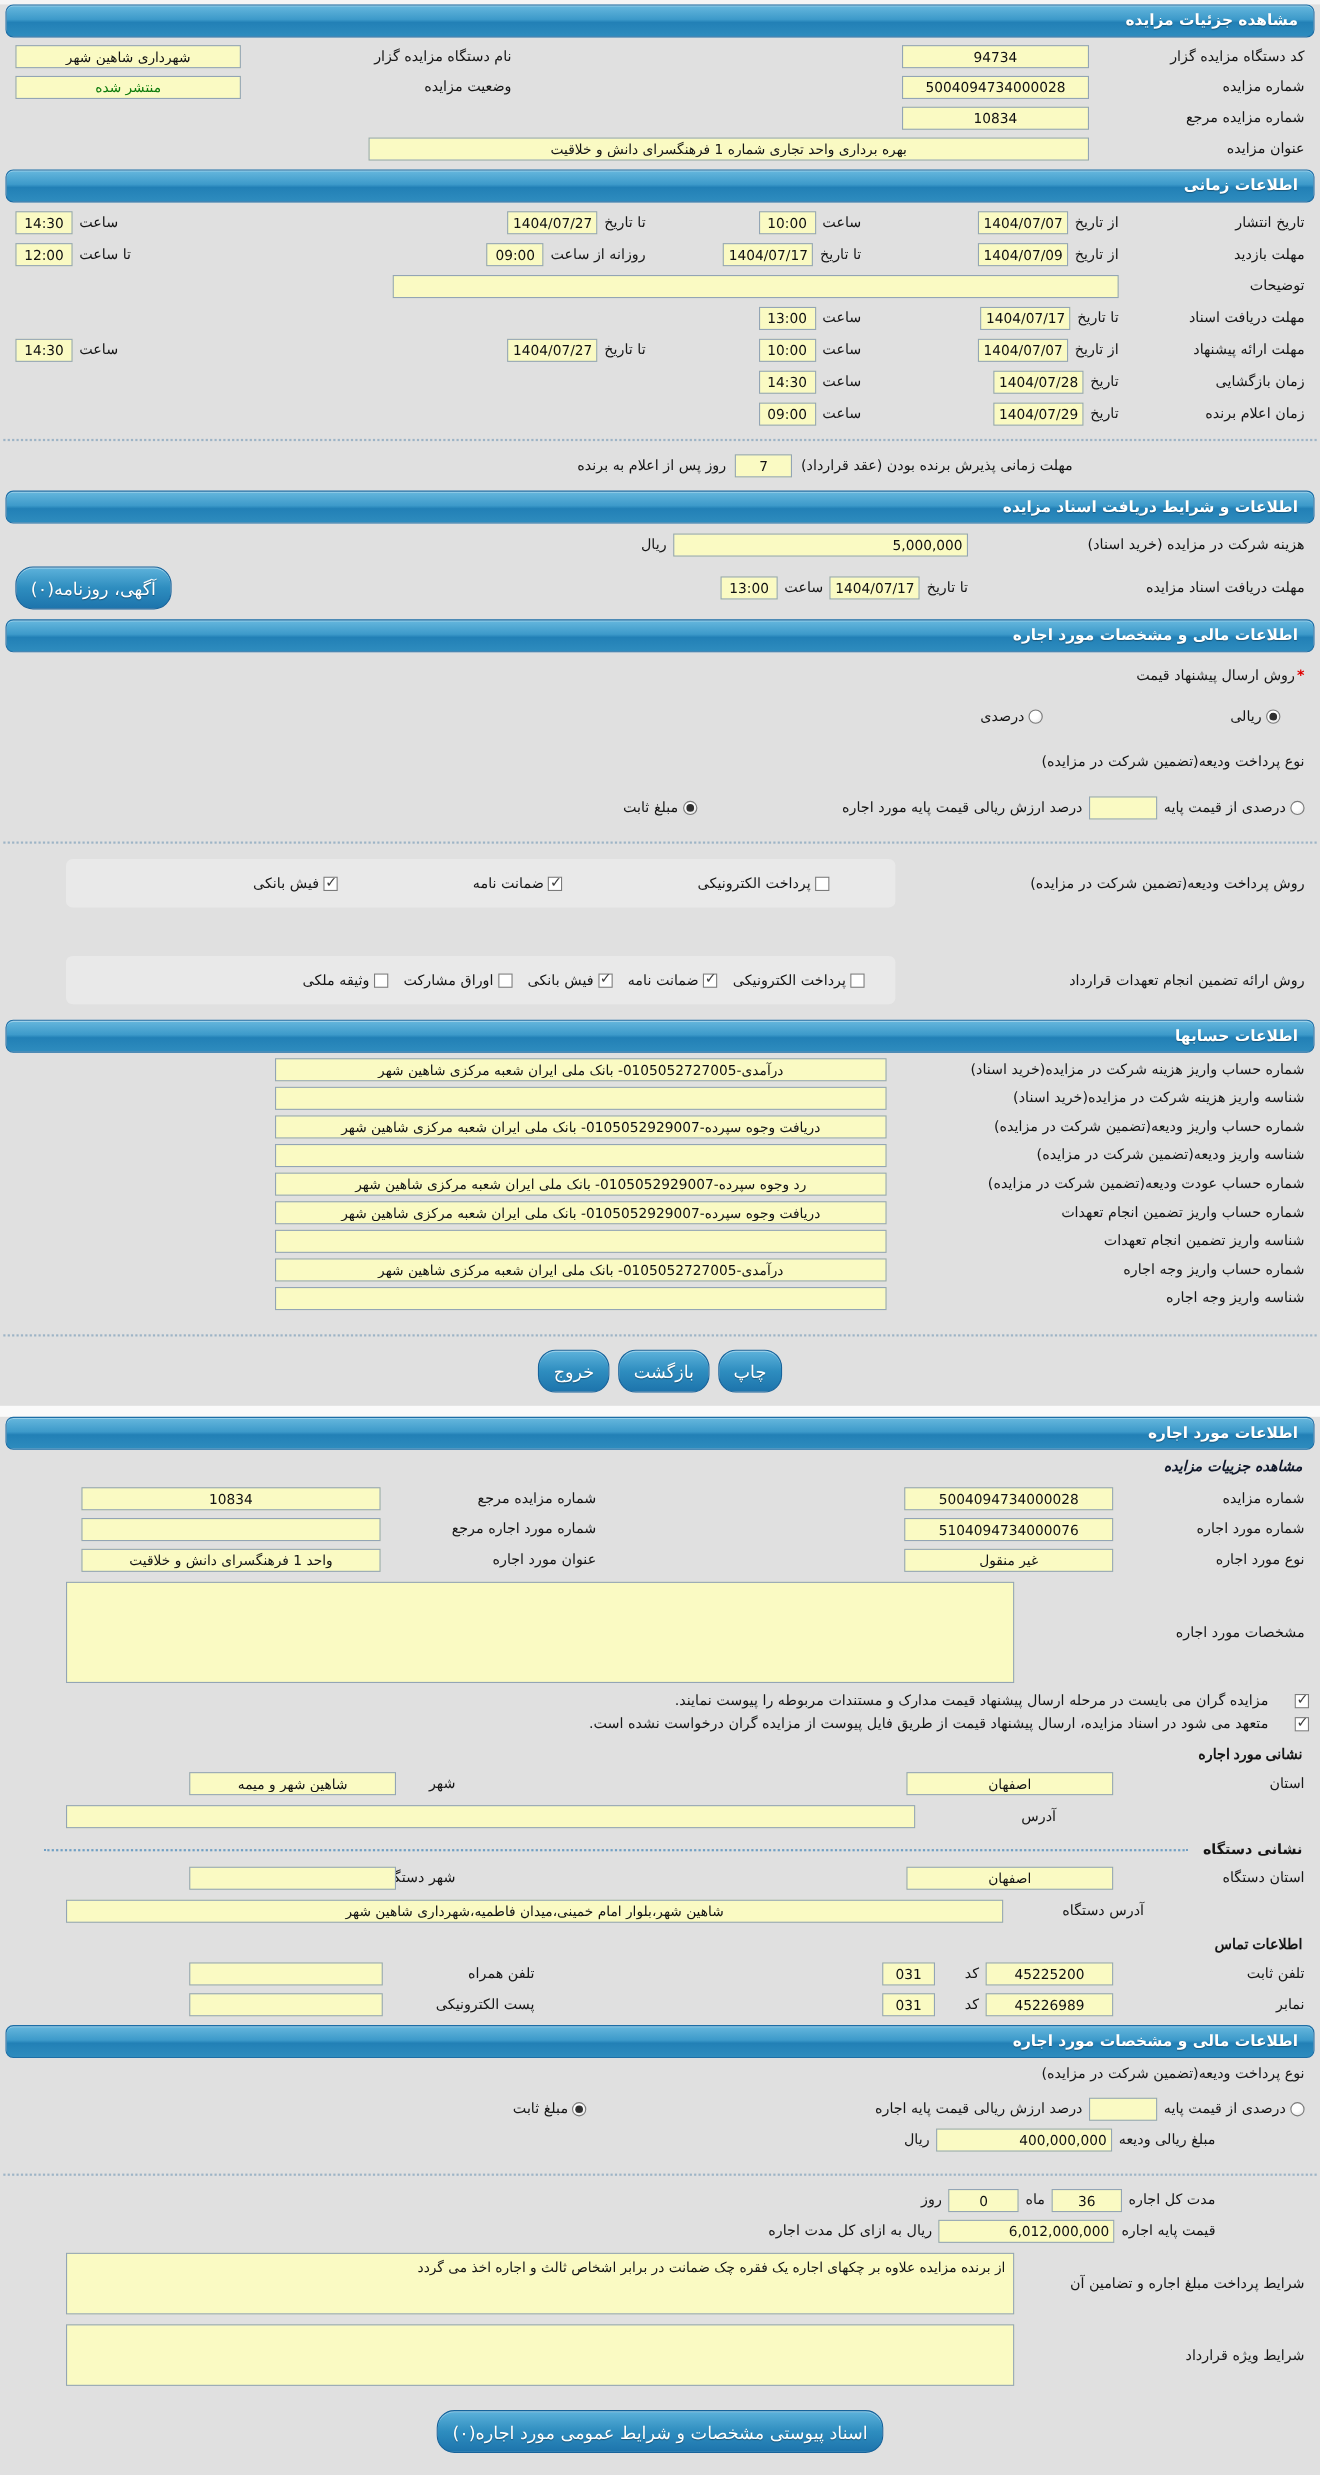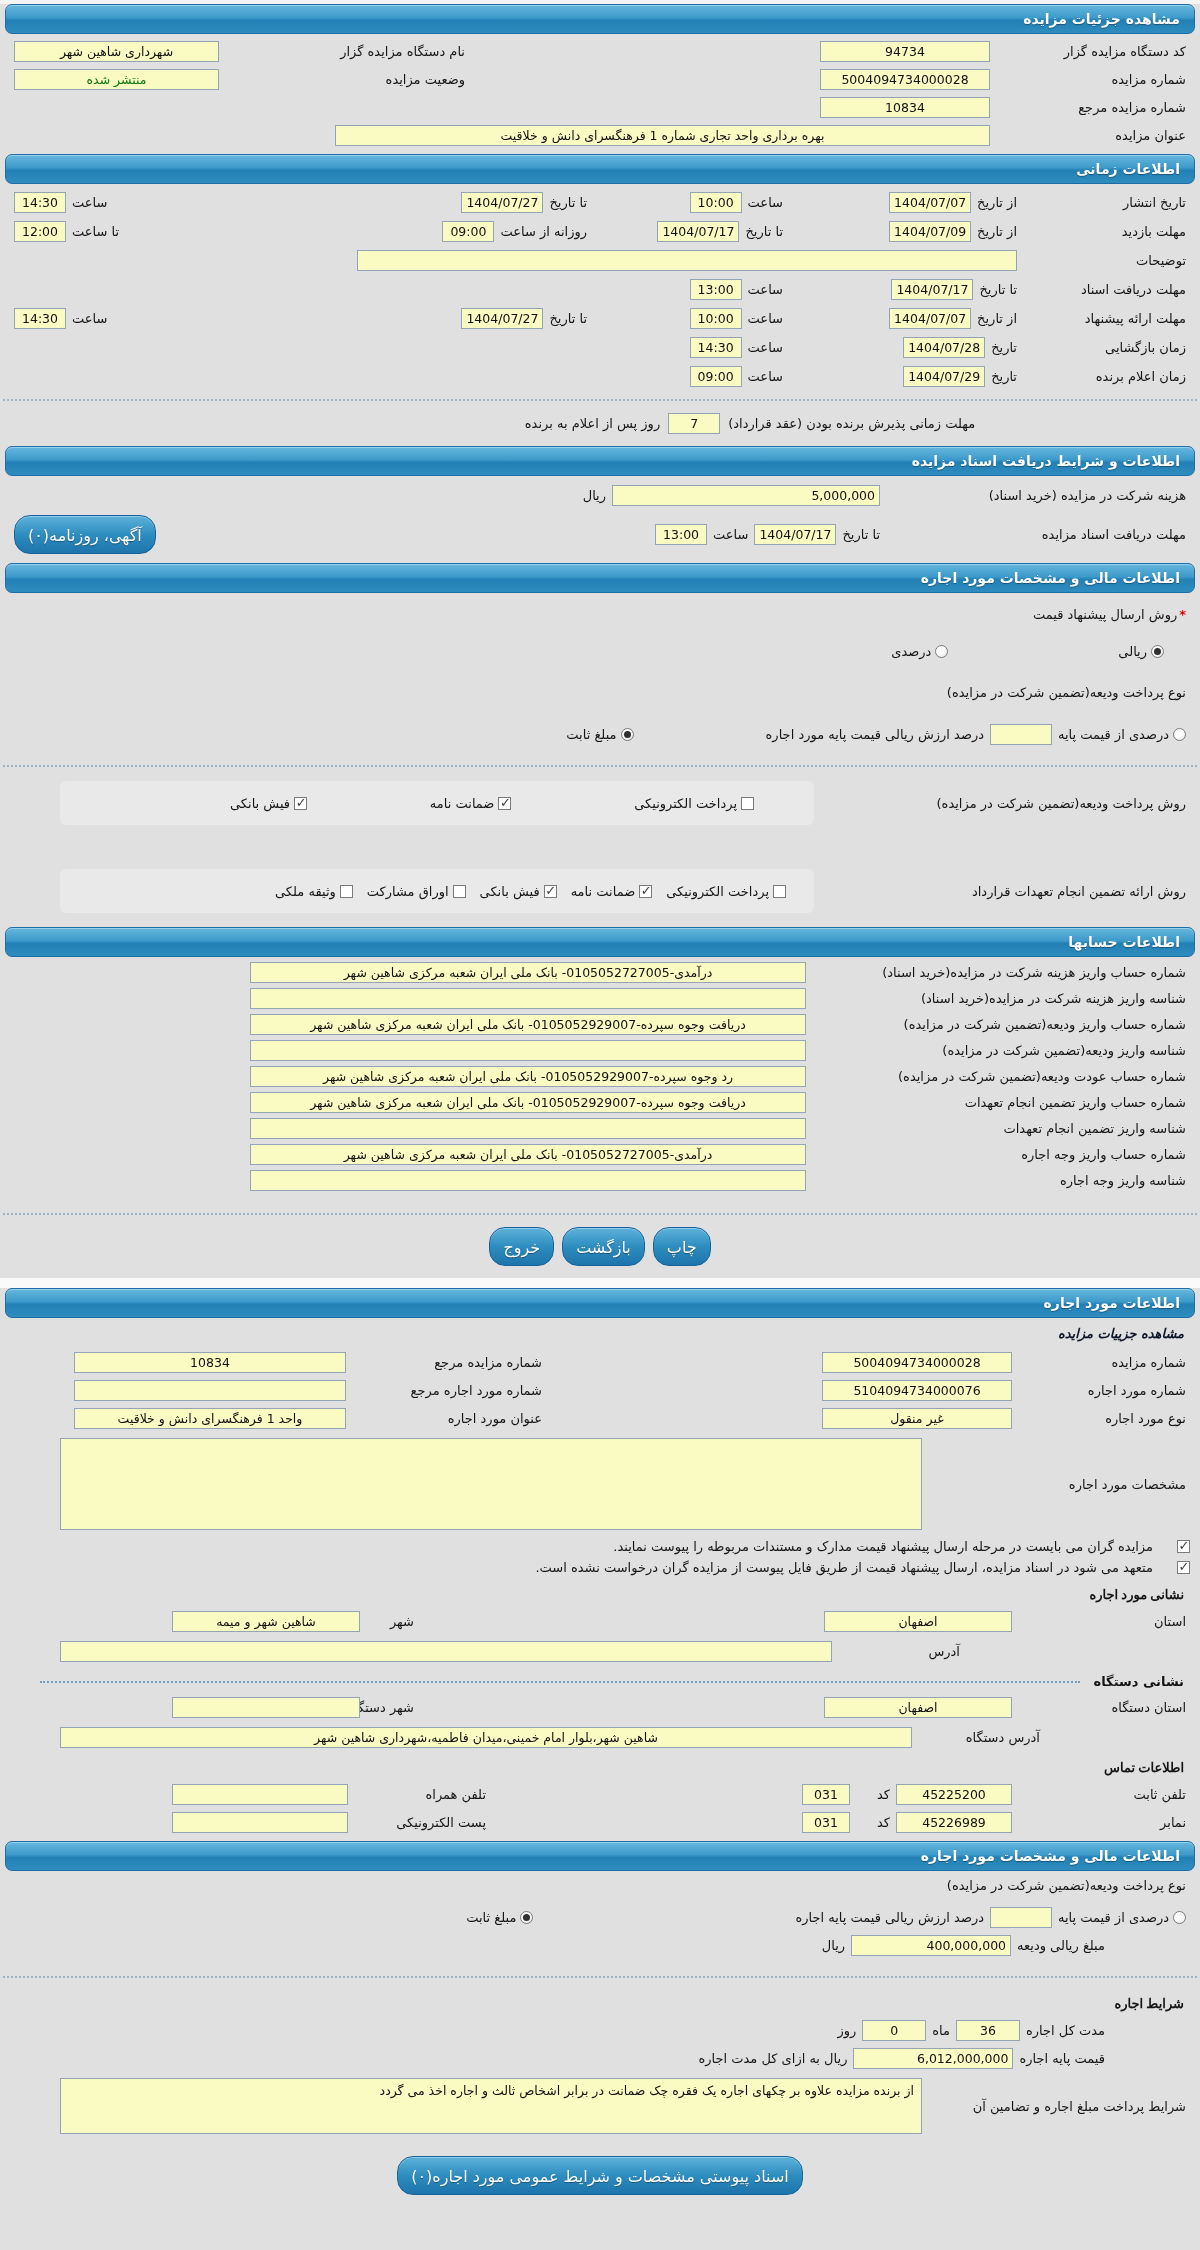--- a/index.html
+++ b/index.html
@@ -527,41 +527,44 @@
   </div>
 
   <div class="row pr95">
     <span class="lbl">مبلغ ریالی ودیعه</span>
     <input class="inp ta-r" style="width: 160px;" value="400,000,000">
     <span class="lbl">ریال</span>
   </div>
 
   <div class="dots" style="margin-top:20px;"></div>
 
-  <div class="subhead" style="margin-top:18px;">شرایط اجاره</div>
 
   <div class="row pr95">
     <span class="lbl">مدت کل اجاره</span>
     <input class="inp ltr" style="width: 64px;" value="36">
     <span class="lbl">ماه</span>
     <input class="inp ltr" style="width: 64px;" value="0">
     <span class="lbl">روز</span>
   </div>
 
   <div class="row pr95">
     <span class="lbl">قیمت پایه اجاره</span>
     <input class="inp ta-r" style="width: 160px;" value="6,012,000,000">
     <span class="lbl">ریال به ازای کل مدت اجاره</span>
   </div>
 
   <div class="g-terms">
     <span class="lbl" style="white-space:normal;">شرایط پرداخت مبلغ اجاره و تضامین آن</span>
     <textarea class="inp" style="">از برنده مزایده علاوه بر چکهای اجاره یک فقره چک ضمانت در برابر اشخاص ثالث و اجاره اخذ می گردد</textarea>
   </div>
 
+  <div class="g-terms">
+    <span class="lbl">شرایط ویژه قرارداد</span>
+    <textarea class="inp" style=""></textarea>
+  </div>
 
   <div class="btnrow" style="margin-top:22px;">
     <button class="btn">اسناد پیوستی مشخصات و شرایط عمومی مورد اجاره(۰)</button>
   </div>
 
   
 
   
 
   

